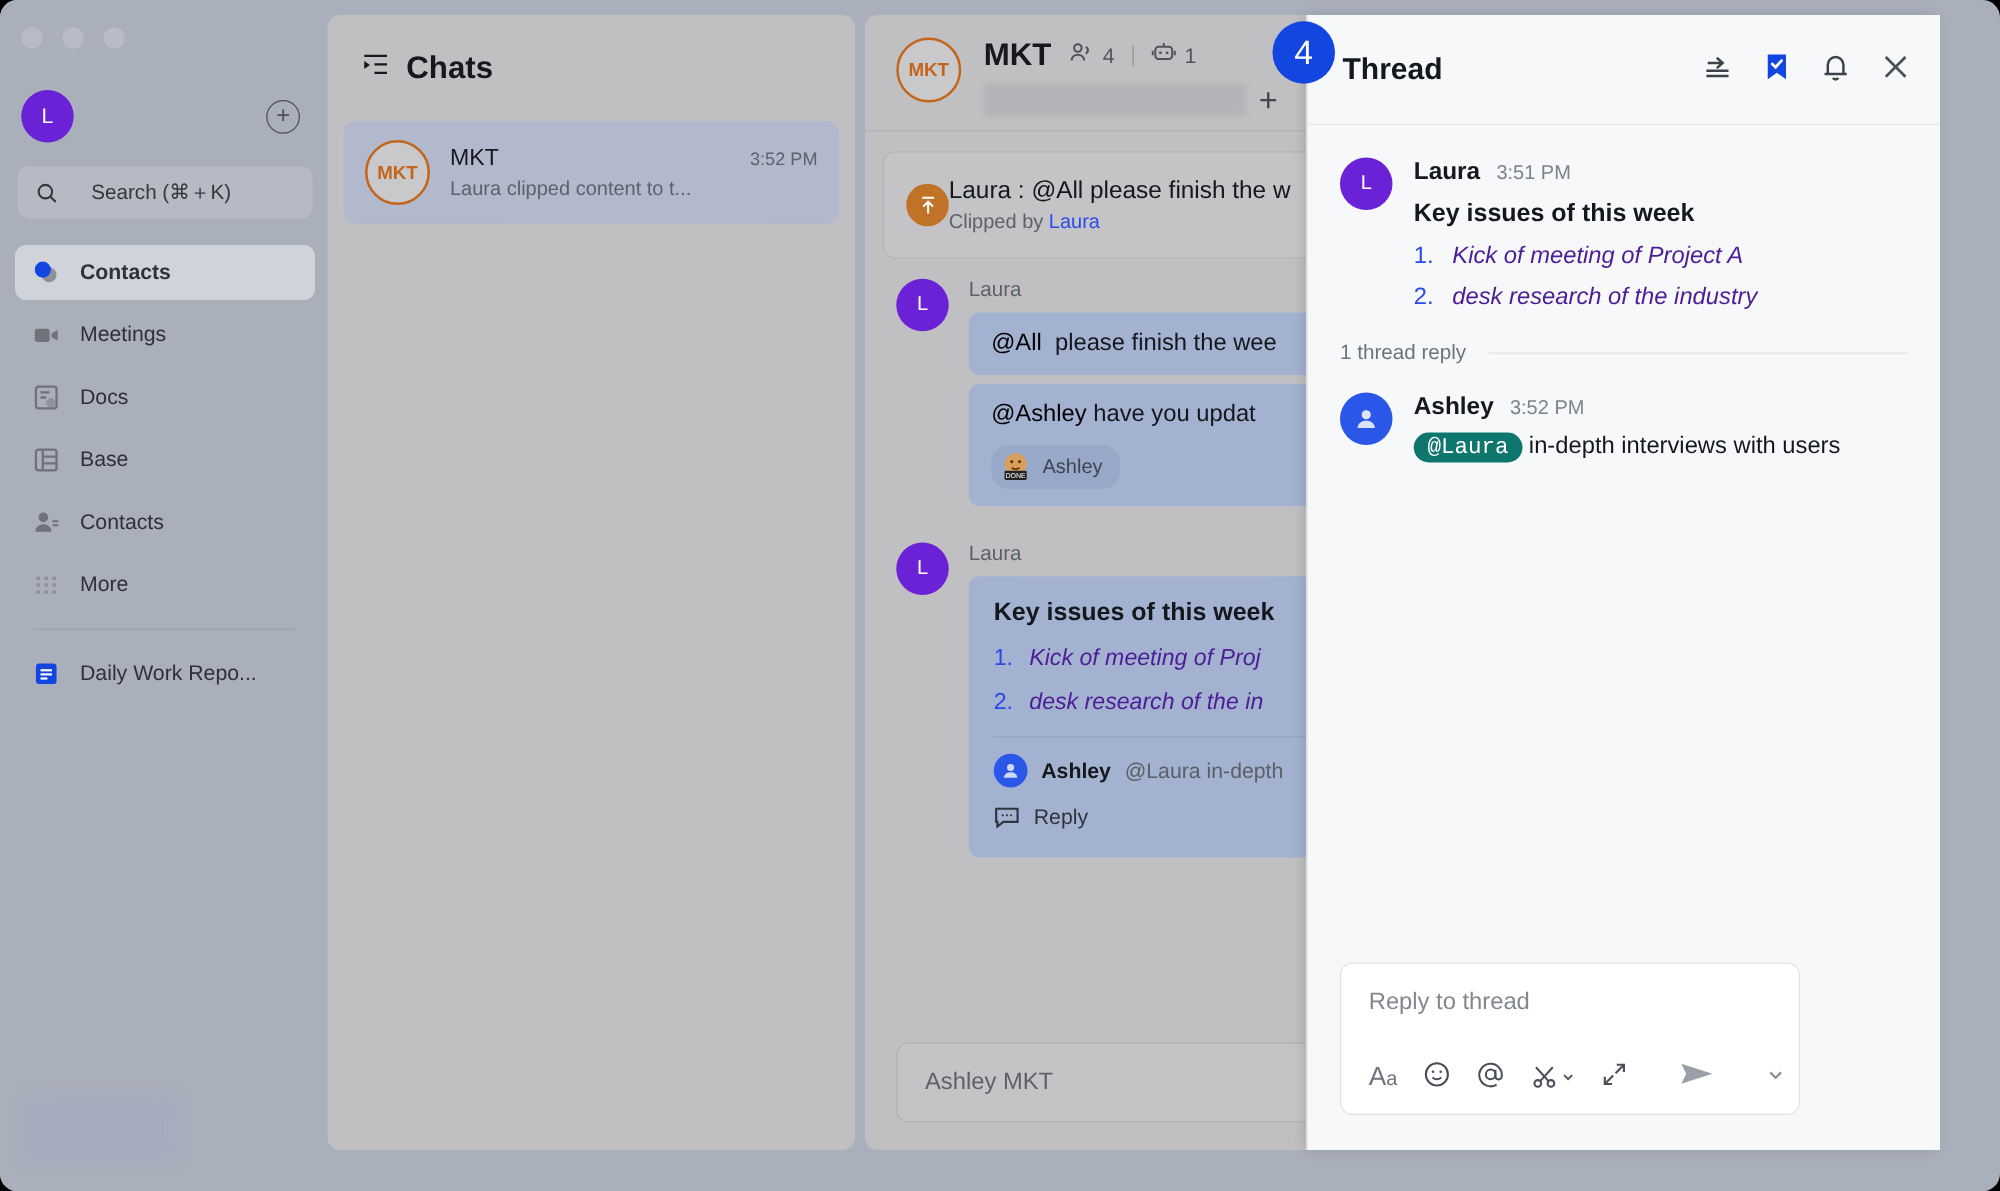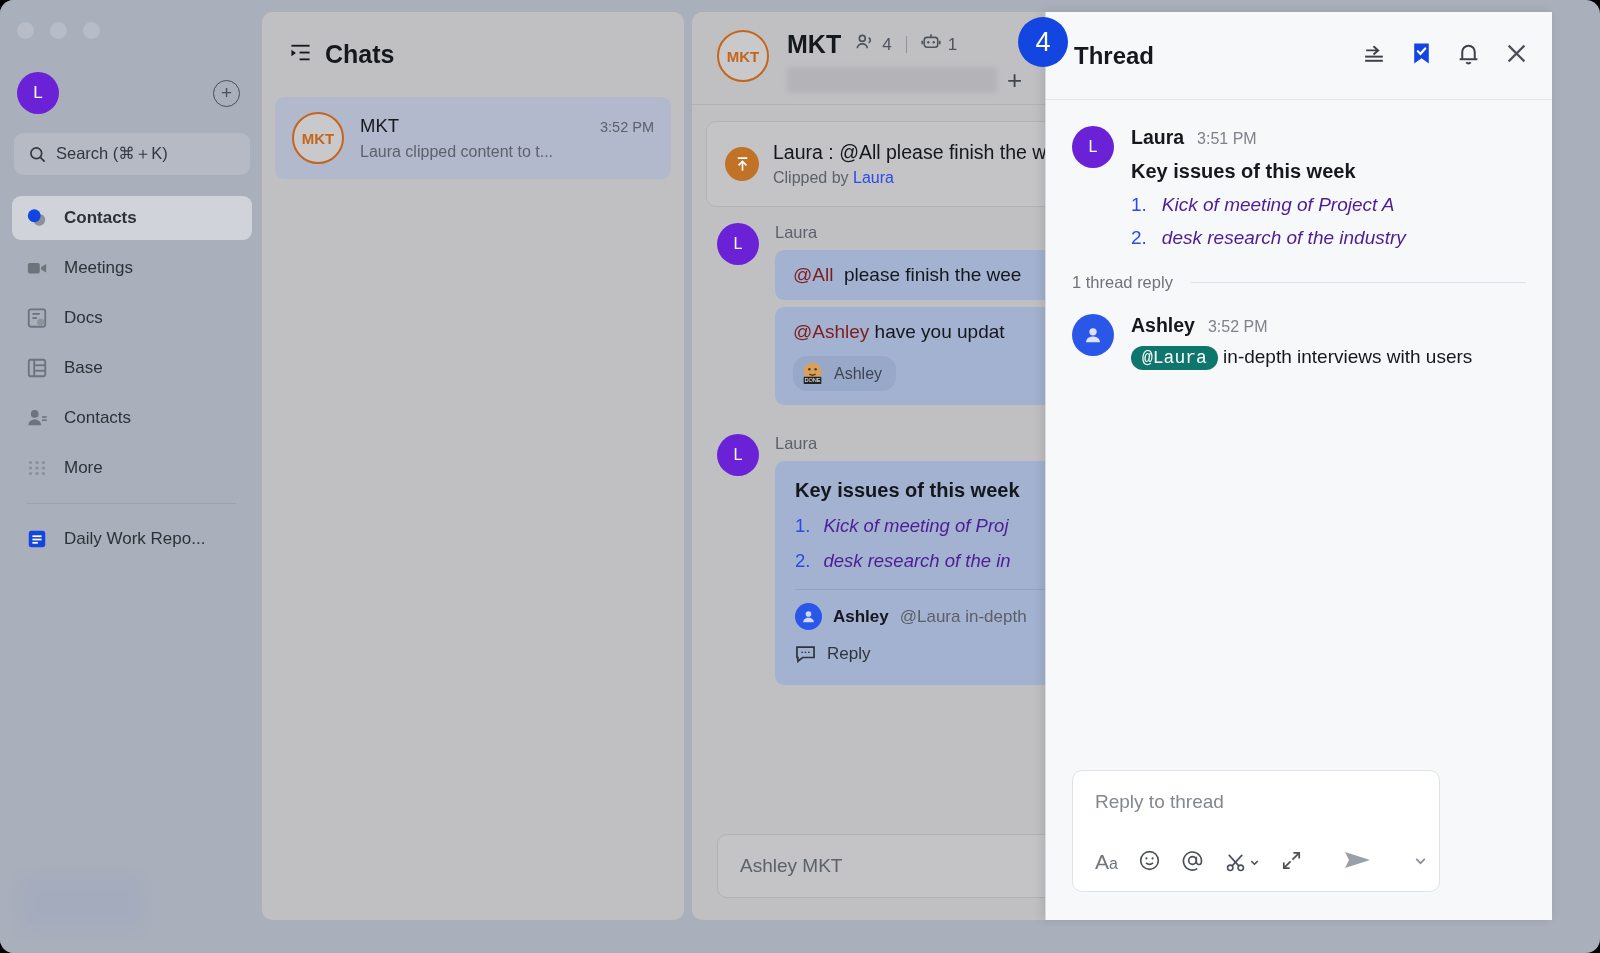--- a/index.html
+++ b/index.html
@@ -46,21 +46,21 @@
     display: flex; align-items: center; justify-content: center;
     color: #4a4f58; font-size: 19px; line-height: 1;
     padding-bottom: 2px;
   }
   .search-box {
     position: absolute; left: 14px; top: 133px;
     width: 236px; height: 42px;
     background: #b5bac4;
     border-radius: 9px;
     display: flex; align-items: center;
-    padding: 0 14px; gap: 9px;
+    padding: 0 14px; gap: 26px;
   }
   .search-ph { color: #33383f; font-size: 16.5px; white-space: nowrap; }
   .navlist { position: absolute; left: 12px; top: 196px; width: 240px; }
   .nav-item {
     height: 44px; display: flex; align-items: center;
     gap: 16px; padding: 0 14px; border-radius: 9px;
     color: #2d3138; font-size: 17px;
     margin-bottom: 6px;
   }
   .nav-item.active { background: #d0d3d9; font-weight: bold; }
@@ -132,21 +132,21 @@
   .count-chip { display: flex; align-items: center; gap: 7px; color: #4f545c; font-size: 17px; }
   .vsep { width: 1px; height: 17px; background: #8e939c; }
   .conv-sub-row { display: flex; align-items: center; margin-top: 8px; gap: 10px; }
   .sub-blur { width: 210px; height: 26px; background: #b4b4b8; border-radius: 4px; filter: blur(2px); }
   .plus-sign { font-size: 26px; color: #41464e; line-height: 1; }
 
   .clip-banner {
     margin: 16px 14px 0 14px; height: 86px;
     border: 1px solid #b3b3b6; border-radius: 10px;
     background: #c4c4c6;
-    display: flex; align-items: center; gap: 14px;
+    display: flex; align-items: center; 
     padding: 0 18px;
   }
   .clip-ic {
     width: 34px; height: 34px; border-radius: 50%;
     background: #c07226; display: flex; align-items: center; justify-content: center;
     flex: 0 0 34px;
   }
   .clip-main { font-size: 19.5px; color: #14171c; white-space: nowrap; }
   .clip-sub { font-size: 16px; color: #5c616a; margin-top: 5px; }
   .clip-sub b { color: #2b4ae8; font-weight: normal; }
@@ -159,21 +159,21 @@
     flex: 0 0 42px;
   }
   .msg-body { flex: 1; min-width: 0; }
   .msg-sender { font-size: 16.5px; color: #5c616a; margin-bottom: 8px; }
   .bubble {
     background: #a3b2d0; border-radius: 9px;
     padding: 14px 18px; margin-bottom: 7px;
     width: 330px;
   }
   .bubble-txt { font-size: 19px; color: #14171c; white-space: nowrap; }
-  .mention { color: #7f1d1d; }
+  .mention { color: #000000; }
   .react-chip {
     display: inline-flex; align-items: center; gap: 9px;
     background: #98a8c9; border-radius: 14px;
     padding: 5px 14px 5px 7px; margin-top: 13px;
   }
   .react-emoji { width: 25px; height: 25px; border-radius: 4px; overflow: hidden; }
   .react-name { font-size: 16px; color: #3f4550; }
 
   .card-bubble {
     background: #a3b2d0; border-radius: 9px;

